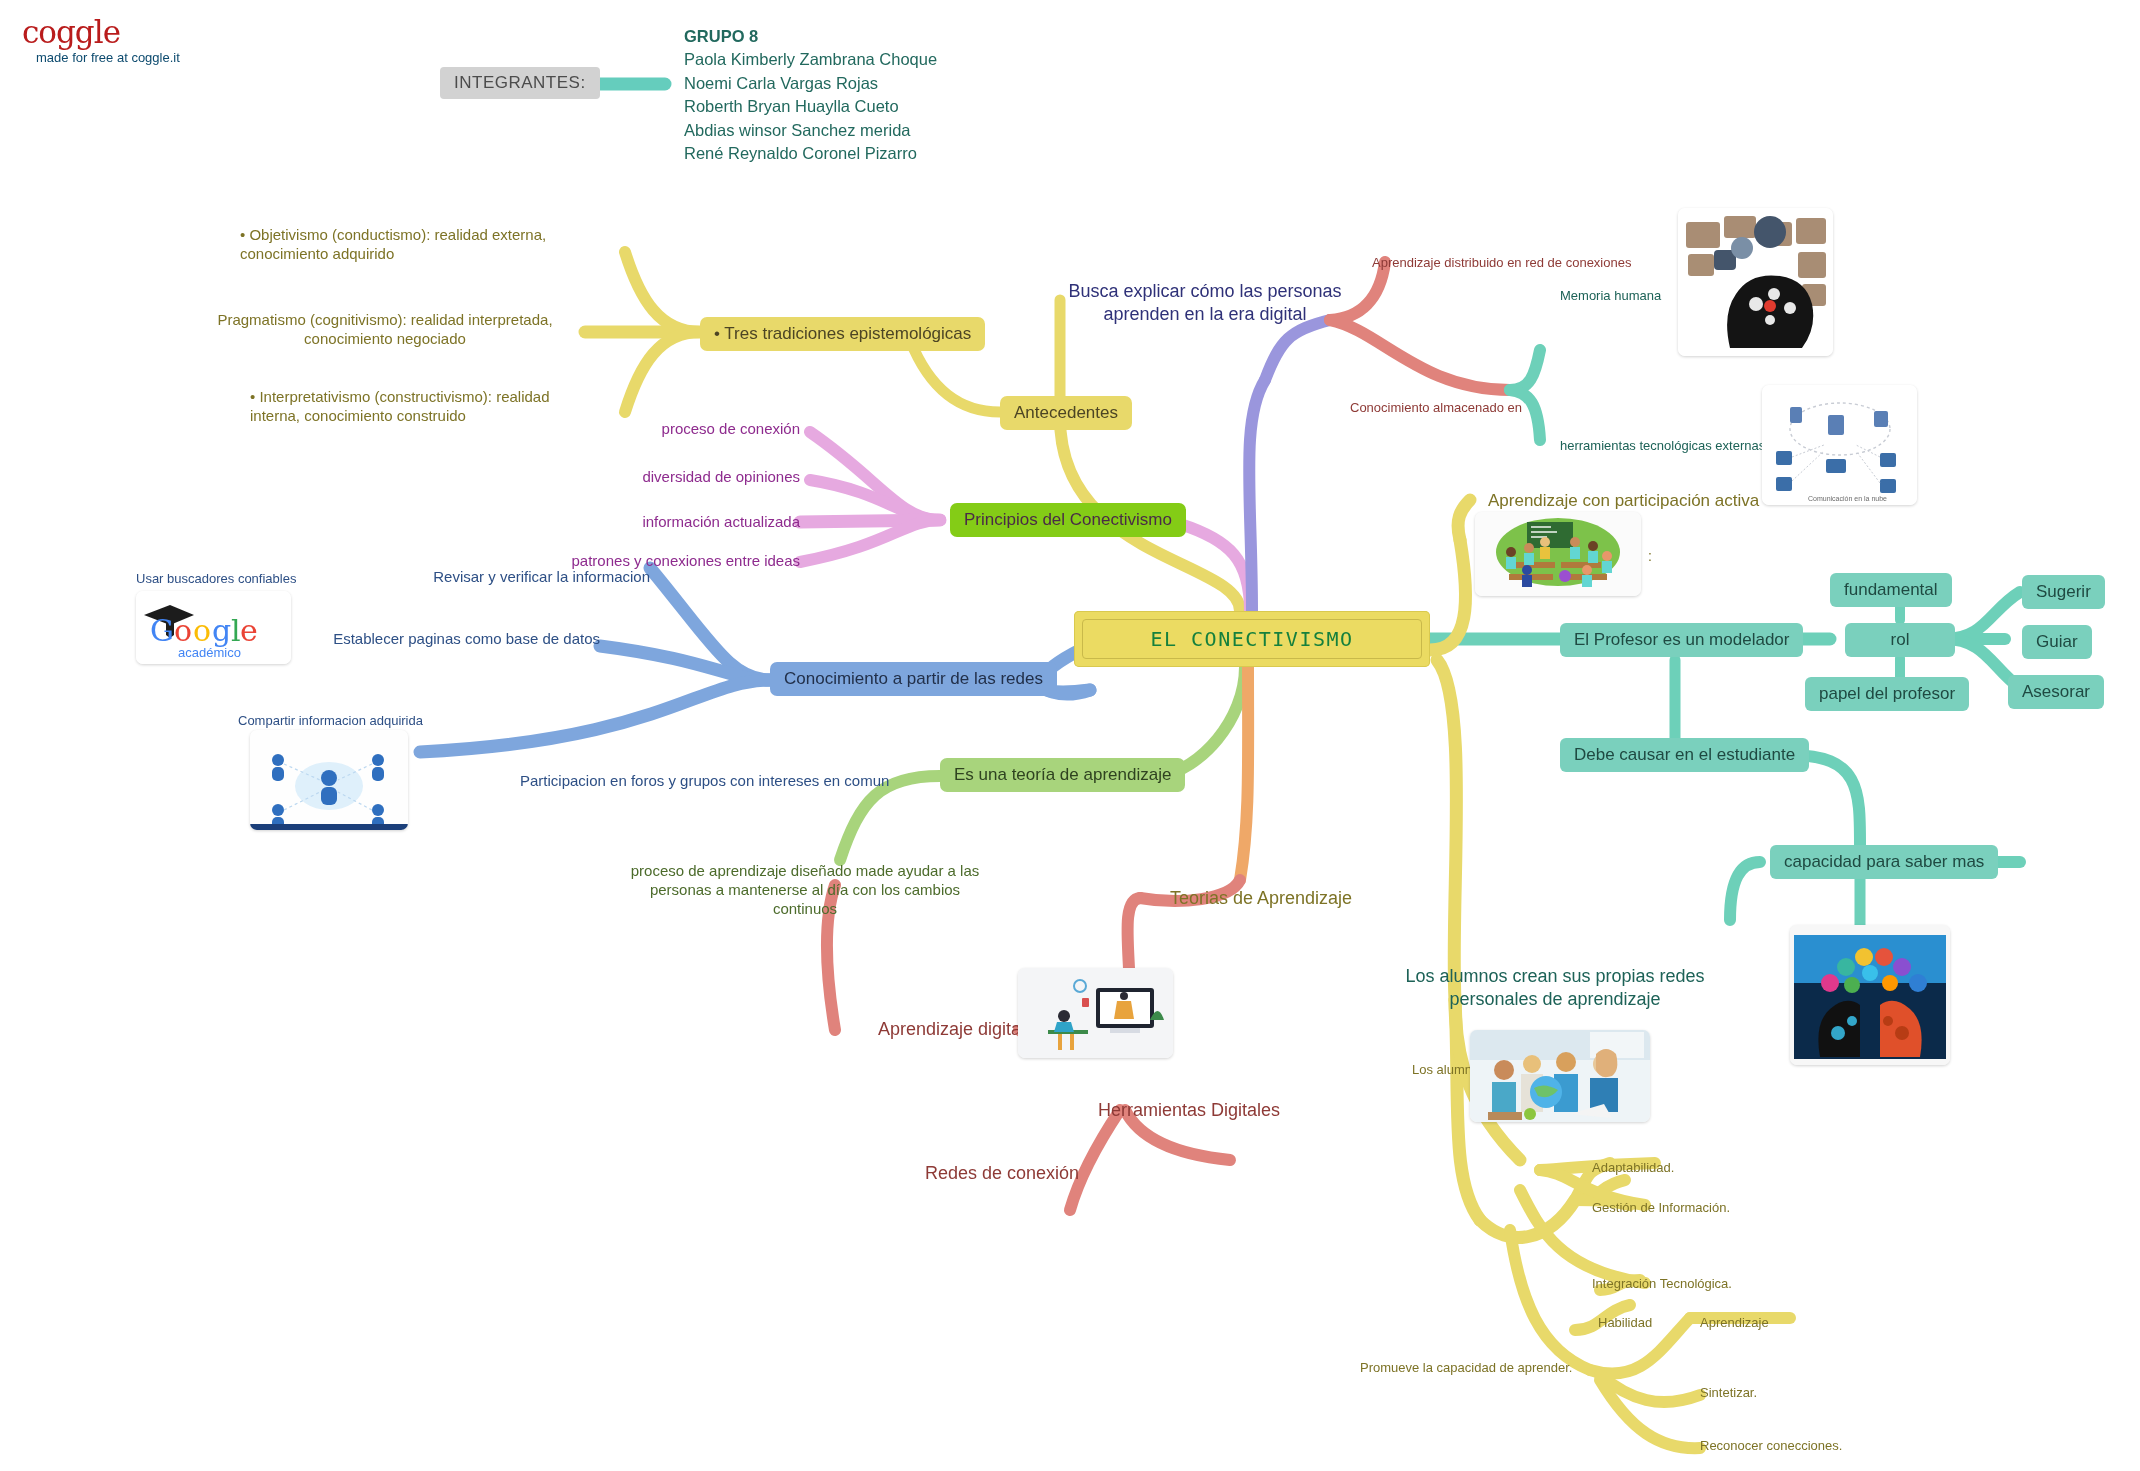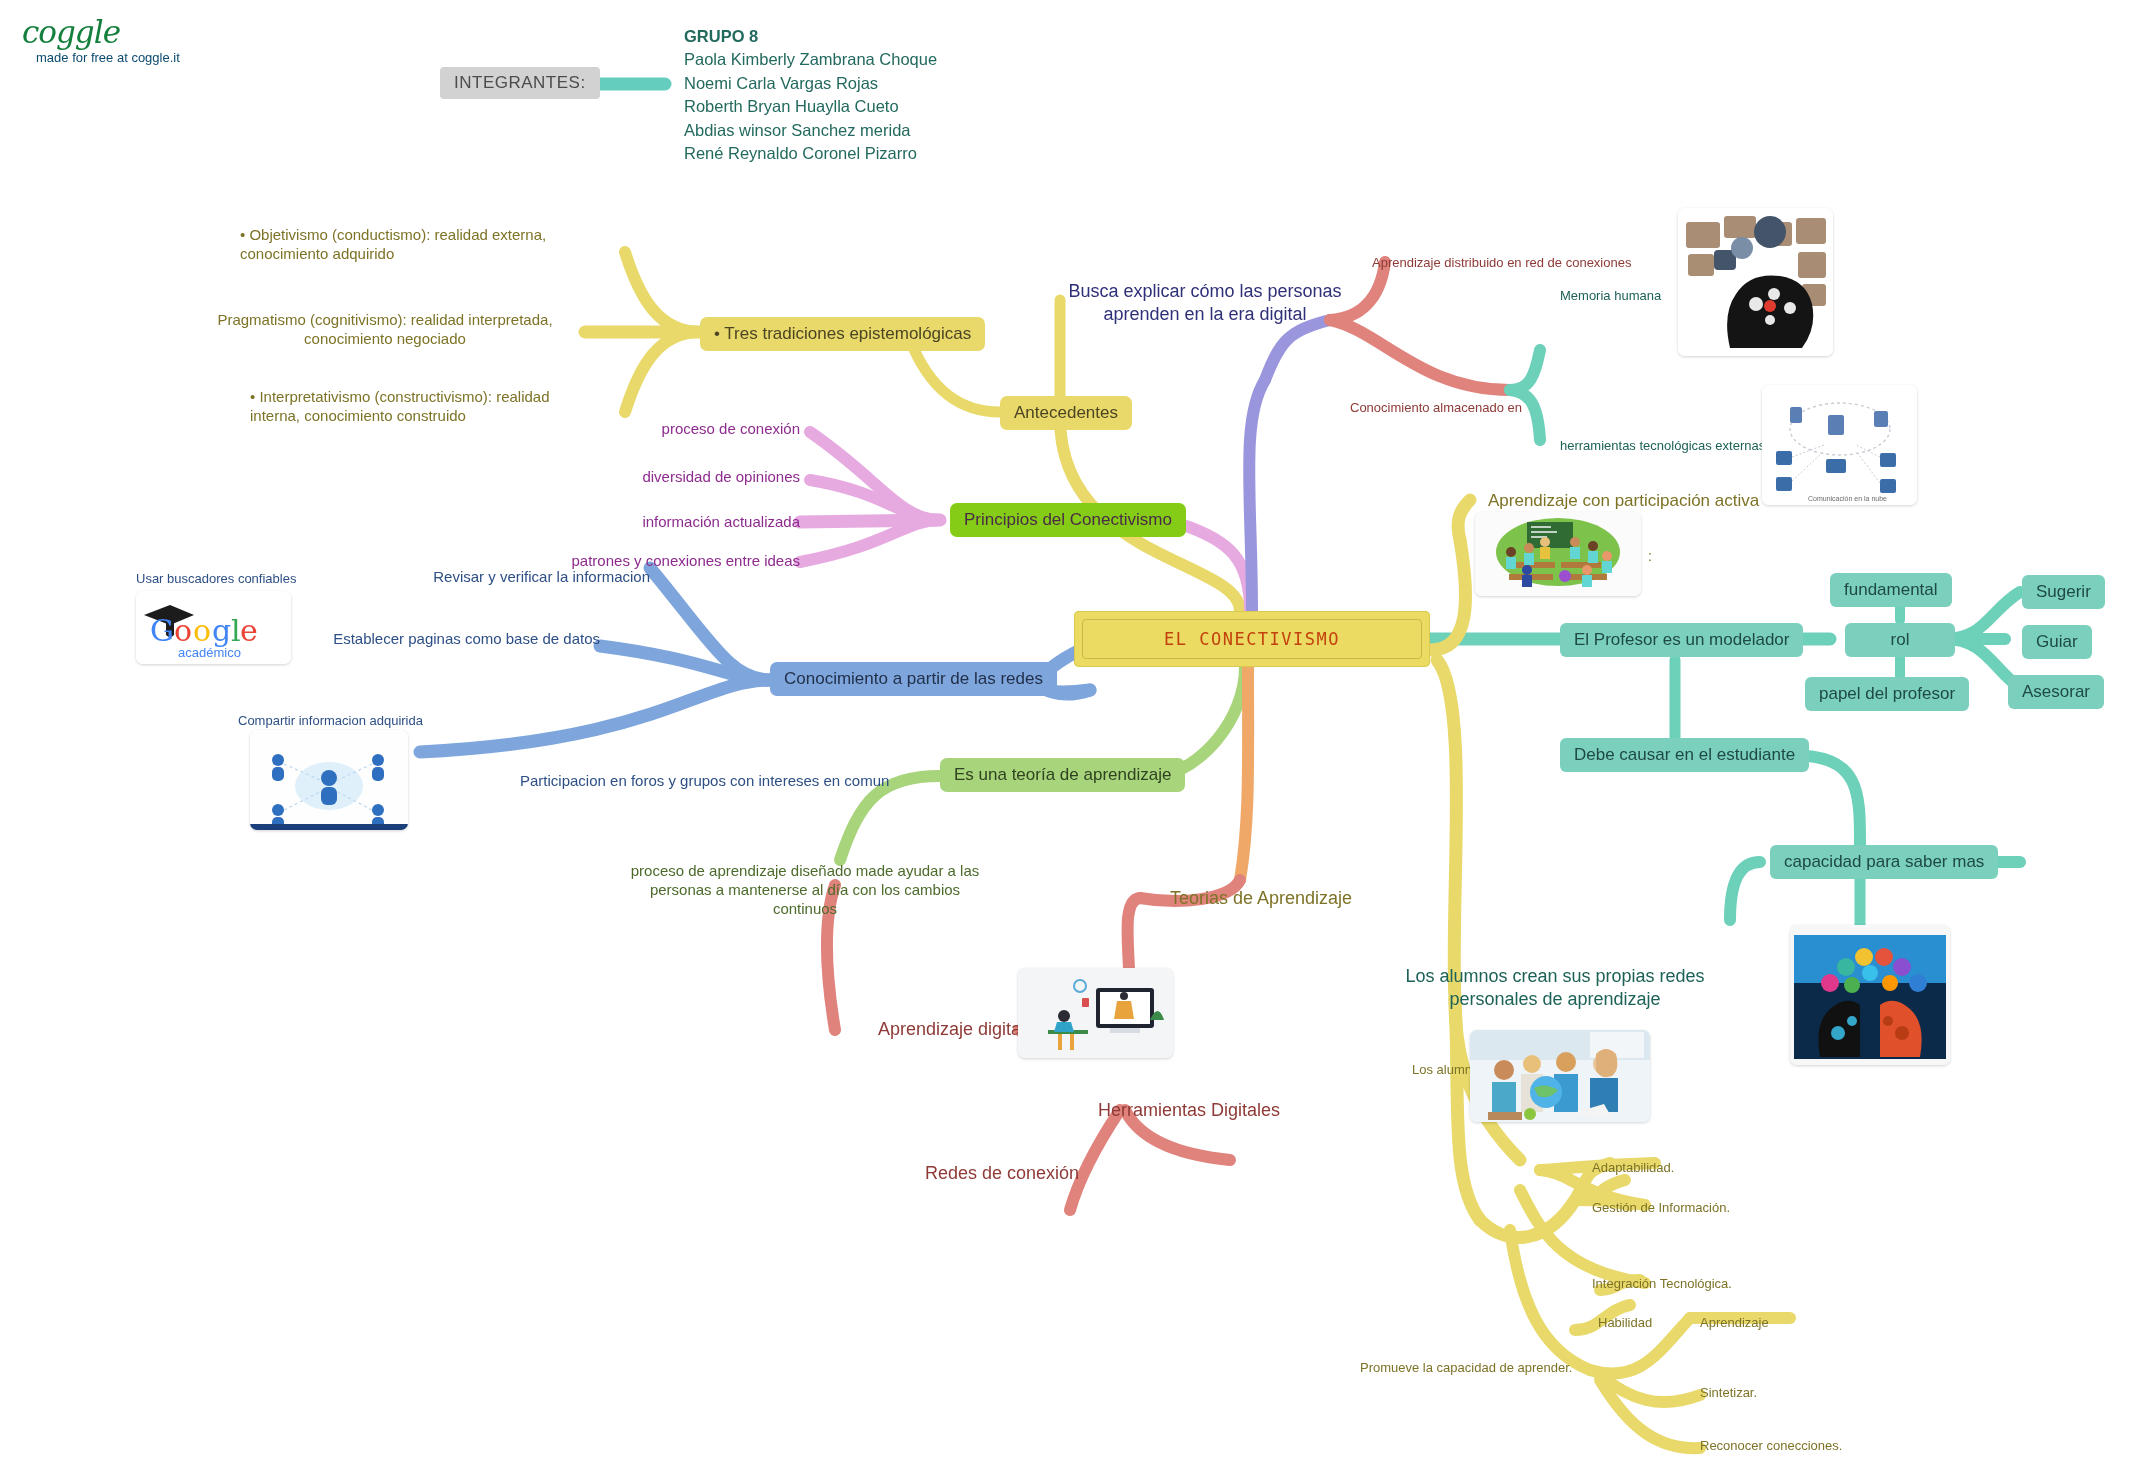--- a/index.html
+++ b/index.html
@@ -35,22 +35,22 @@
     position: absolute;
     font-size: 15px;
     line-height: 1.25;
     white-space: nowrap;
   }
   .leaf.wrap { white-space: normal; }
   
   #brand-logo {
     position: absolute; left: 22px; top: 14px;
     font-family: "DejaVu Serif", serif;
-    font-style: italic; font-size: 31px;
-    color: #15803d; letter-spacing: -1px;
+    font-size: 31px;
+    color: #b91c1c; letter-spacing: -1px;
   }
   #brand-sub {
     position: absolute; left: 36px; top: 50px;
     font-size: 13px; color: #0c4a6e;
   }
   
   #integrantes {
     position: absolute; left: 440px; top: 67px;
     background: #d2d2d2; color: #4c4c4c;
     padding: 6px 14px; border-radius: 4px;
@@ -66,21 +66,21 @@
     position: absolute; left: 1074px; top: 611px;
     width: 356px; height: 56px;
     background: #ebdb62; border-radius: 5px;
     box-shadow: inset 0 0 0 1px #d9c94f;
   }
   #central-inner {
     position: absolute; left: 8px; top: 8px; right: 8px; bottom: 8px;
     border: 1px solid #c9b94a; border-radius: 4px;
     display: flex; align-items: center; justify-content: center;
     font-family: "DejaVu Sans Mono", monospace;
-    font-size: 17px; letter-spacing: 1.5px; color: #c2410c;
+    font-size: 20px; letter-spacing: 1.5px; color: #15803d;
   }
   
   .n-yellow { background: #e8d96a; color: #4c4524; }
   .n-pink   { background: #84cc16; color: #4a2b46; }
   .n-blue   { background: #7ea6dd; color: #22304a; }
   .n-green  { background: #a8d47c; color: #2f4320; }
   .n-teal   { background: #7ad0bd; color: #1f4a42; border-radius: 6px; }
   .t-pink   { color: #8e2b8e; }
   .t-blue   { color: #2d4f85; }
   .t-green  { color: #4c6b2b; }

